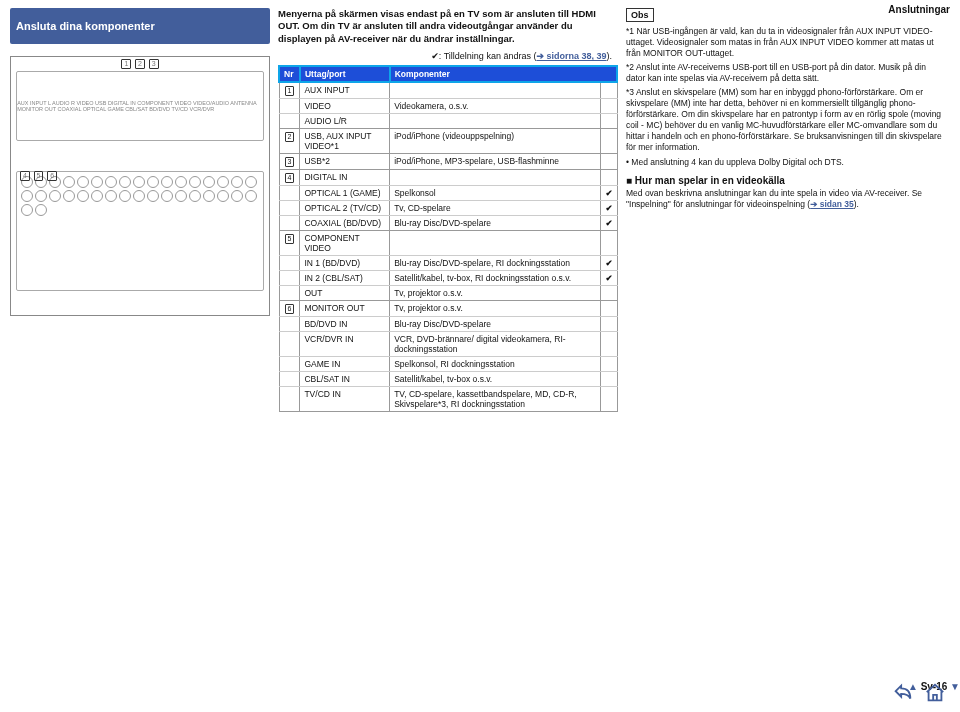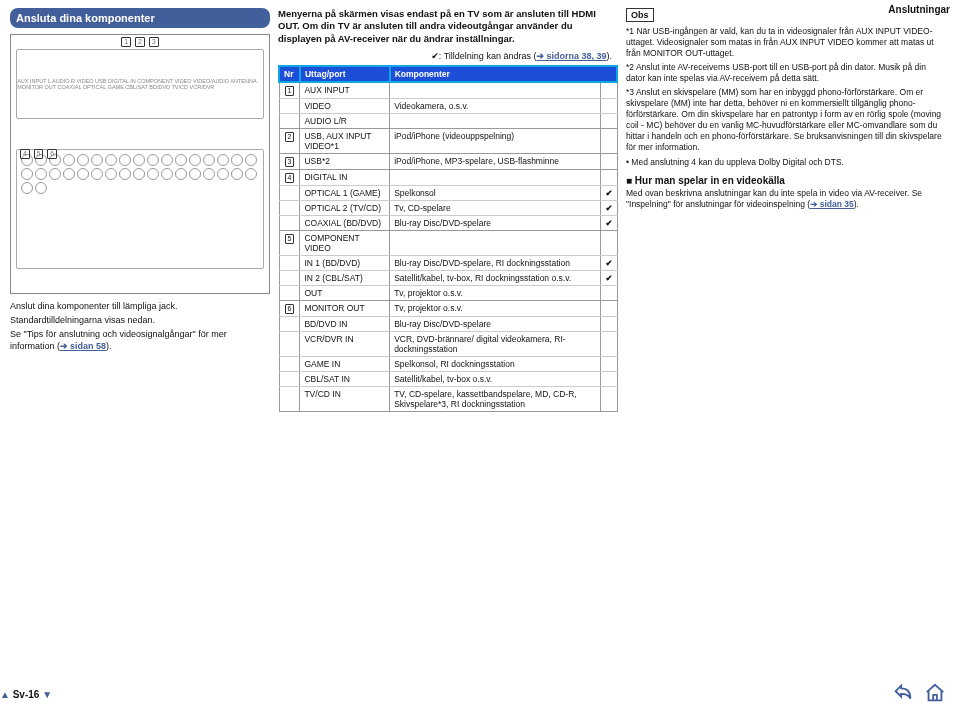--- a/index.html
+++ b/index.html
@@ -2,21 +2,21 @@
 <html><head>
 <meta charset="utf-8">
 <style>
   * { margin:0; padding:0; box-sizing:border-box; }
   body { font-family: Arial, Helvetica, sans-serif; font-size:9px; color:#111; width:960px; height:712px; position:relative; background:#fff; }
   .page { display:flex; padding:8px 10px 4px 10px; gap:8px; }
   .col { display:flex; flex-direction:column; }
   .col-left { width:260px; }
   .col-mid { width:340px; }
   .col-right { width:320px; }
-  .title-bar { background:#425e9b; color:#fff; font-weight:bold; font-size:11px; padding:4px 6px; border-radius:8px; margin-bottom:6px; }
+  .title-bar { background:#425e9b; color:#fff; font-weight:bold; font-size:11px; padding:12px 6px; border-radius:2px; margin-bottom:12px; }
   .top-row-right { position:absolute; right:10px; top:4px; font-weight:bold; font-size:10px; }
   .diagram { border:1px solid #888; height:260px; background:#fff; position:relative; margin-bottom:6px; display:flex; flex-direction:column; align-items:center; justify-content:flex-start; font-size:6px; color:#777; }
   .diagram .amp-top { width:96%; height:70px; border:1px solid #aaa; margin-top:14px; border-radius:2px; display:flex; align-items:center; justify-content:center; }
   .diagram .amp-back { width:96%; height:120px; border:1px solid #aaa; margin-top:30px; border-radius:2px; display:flex; flex-wrap:wrap; align-content:flex-start; gap:2px; padding:4px; }
   .jack { width:12px; height:12px; border:1px solid #999; border-radius:50%; }
   .numtag { display:inline-block; border:1px solid #333; font-size:7px; line-height:8px; padding:0 2px; margin:0 1px; border-radius:1px; }
   .diagram .labels { position:absolute; top:2px; width:100%; text-align:center; }
   .diagram .labels2 { position:absolute; top:114px; left:8px; }
   .lefttext p { font-size:9px; line-height:1.35; margin-bottom:2px; }
   .link { color:#425e9b; font-weight:bold;text-decoration:underline; }
@@ -27,21 +27,21 @@
   table.conn td { border-left:1px solid #999; border-right:1px solid #999; border-bottom:1px solid #ccc; padding:2px 4px; vertical-align:top; }
   table.conn tr.group-end td { border-bottom:1px solid #999; }
   table.conn td.nr { width:18px; text-align:center; }
   table.conn td.tick { width:14px; text-align:center; font-weight:bold; }
   .obs-box { border:1px solid #333; padding:1px 4px; display:inline-block; font-weight:bold; font-size:9px; margin-bottom:4px; }
   .notes p { font-size:8.5px; line-height:1.3; margin-bottom:3px; }
   .bullet { margin-left:0; }
   .bullet::before { content:"• "; }
   .sec-head { font-size:10px; font-weight:bold; margin:4px 0 2px 0; }
   .sec-head::before { content:"■ "; }
-  .footer { position:absolute; bottom:12px; left:0; width:100%; text-align:left; font-size:10px; font-weight:bold; }
+  .footer { position:absolute; bottom:20px; left:0; width:100%; text-align:right; font-size:10px; font-weight:bold; }
   .footer .tri { color:#425e9b; font-size:10px; }
   .nav-icons { position:absolute; bottom:6px; right:14px; display:flex; gap:10px; align-items:center; }
   .nav-icons svg { width:22px; height:22px; }
   .small-labels { font-size:5.5px; color:#888; }
 </style>
 </head>
 <body>
 
 <div class="top-row-right">Anslutningar</div>
 
@@ -97,27 +97,20 @@
           <div class="jack"></div>
           <div class="jack"></div>
           <div class="jack"></div>
           <div class="jack"></div>
           <div class="jack"></div>
           <div class="jack"></div>
           <div class="jack"></div>
       </div>
     </div>
 
-    <div class="lefttext">
-      <p>Anslut dina komponenter till lämpliga jack.</p>
-      <p>Standardtilldelningarna visas nedan.</p>
-      <p>
-        <span>Se "Tips för anslutning och videosignalgångar" för mer information (</span><span class="link">➔ sidan 58</span><span>).</span>
-      </p>
-    </div>
   </div>
 
   <div class="col col-mid">
     <p class="midhead">Menyerna på skärmen visas endast på en TV som är ansluten till HDMI OUT. Om din TV är ansluten till andra videoutgångar använder du displayen på AV-receiver när du ändrar inställningar.</p>
     <p class="tick-note" style="text-align:right;padding-right:6px;">
       <span>✔: Tilldelning kan ändras (</span><span class="link">➔ sidorna 38, 39</span><span>).</span>
     </p>
 
     <table class="conn">
       <thead>

